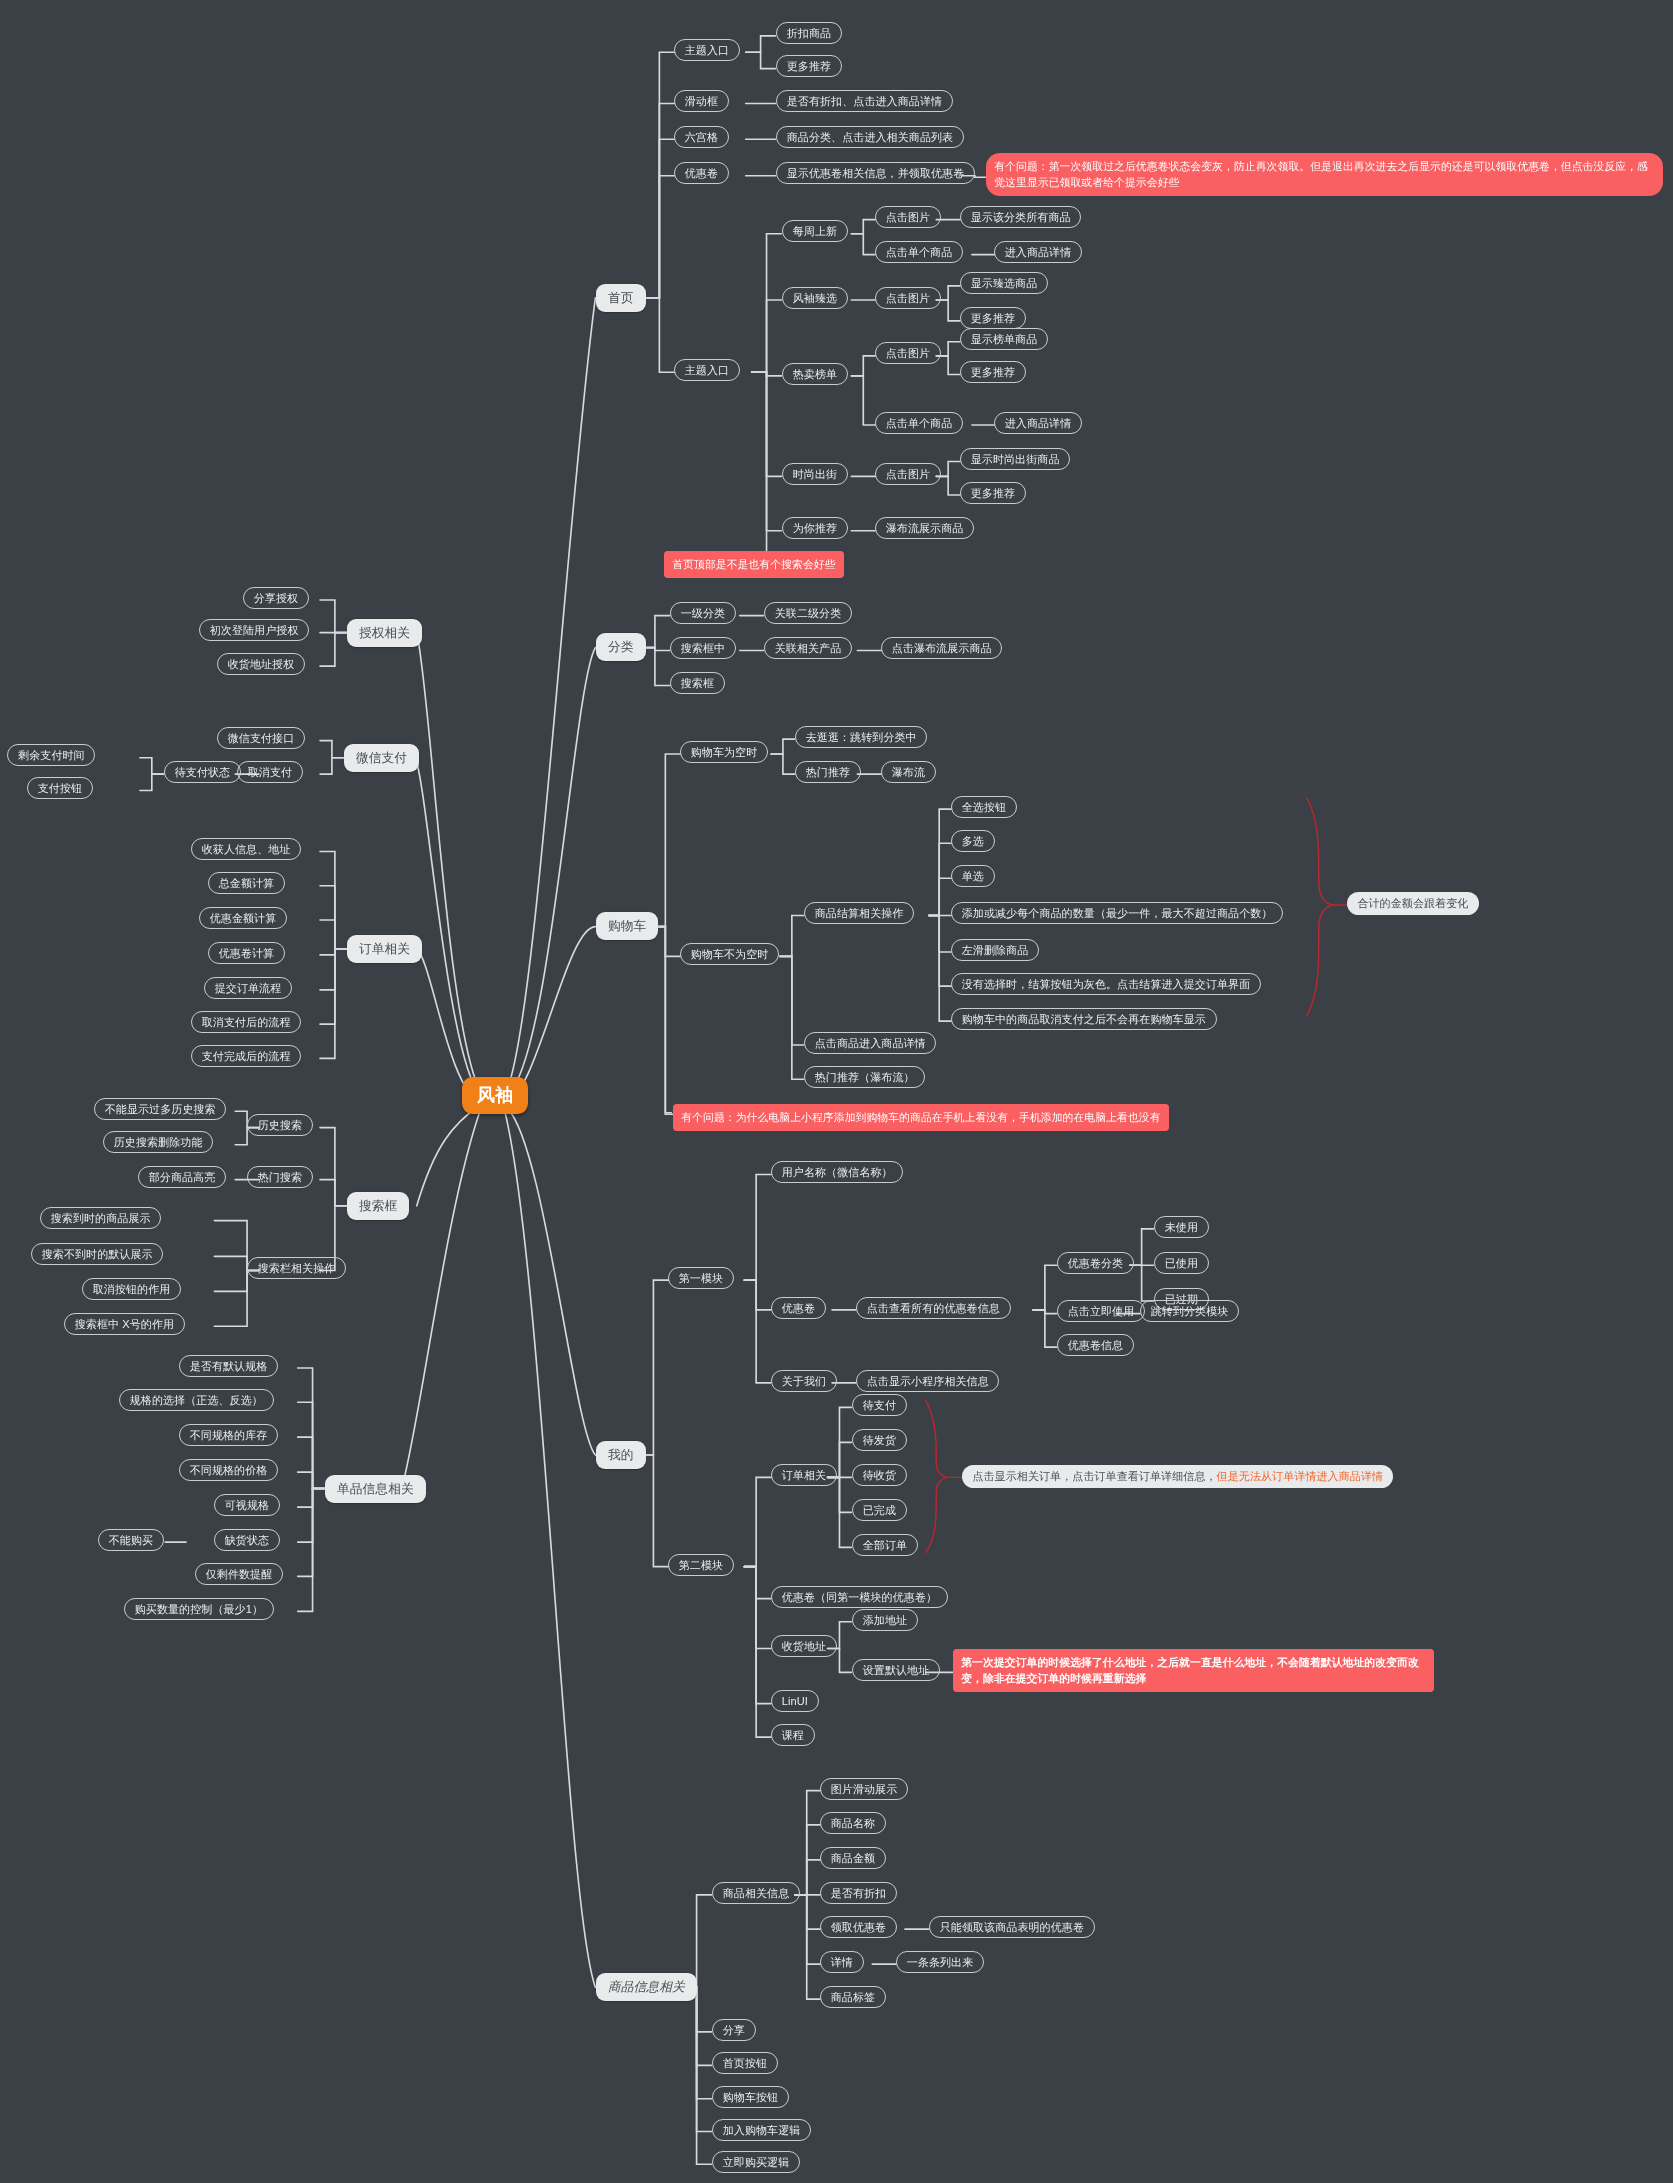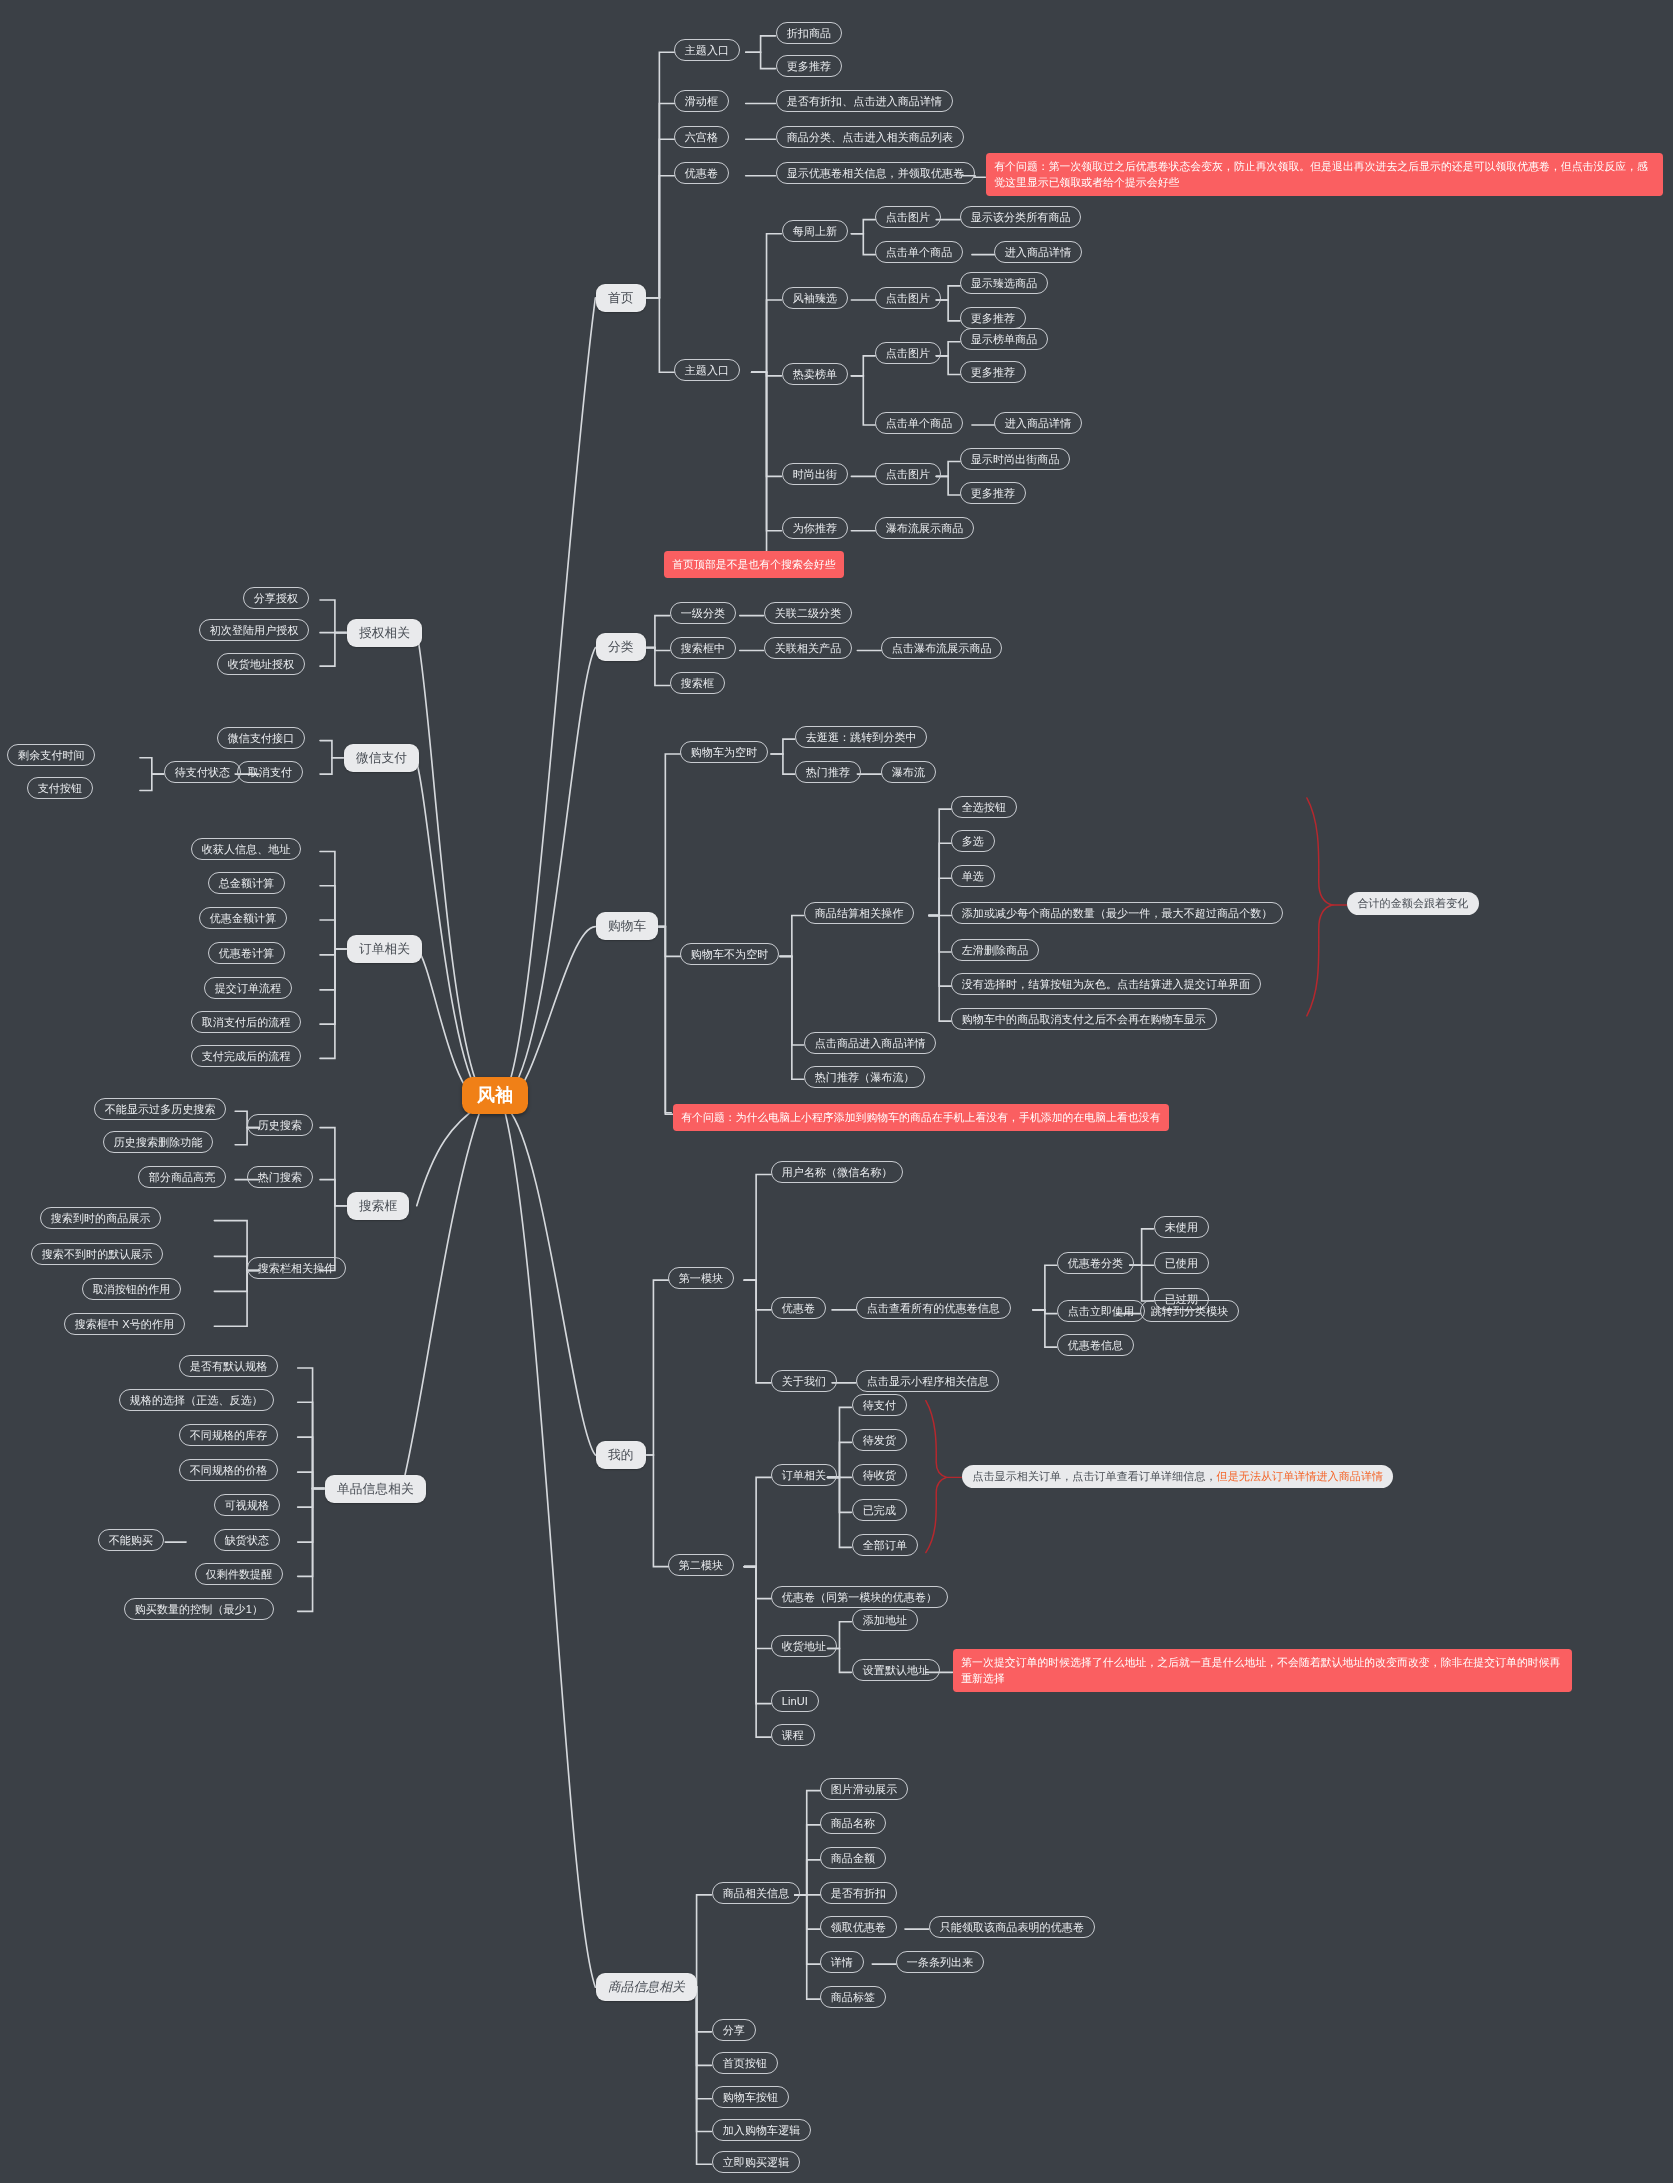--- a/index.html
+++ b/index.html
@@ -297,21 +297,21 @@
 
   <div class="node" style="left:674px;top:90px;">滑动框</div>
   <div class="node" style="left:776px;top:90px;">是否有折扣、点击进入商品详情</div>
 
   <div class="node" style="left:674px;top:126px;">六宫格</div>
   <div class="node" style="left:776px;top:126px;">商品分类、点击进入相关商品列表</div>
 
   <div class="node" style="left:674px;top:162px;">优惠卷</div>
   <div class="node" style="left:776px;top:162px;">显示优惠卷相关信息，并领取优惠卷</div>
 
-  <div class="node annot" style="left:986px;top:153px;width:677px;">有个问题：第一次领取过之后优惠卷状态会变灰，防止再次领取。但是退出再次进去之后显示的还是可以领取优惠卷，但点击没反应，感觉这里显示已领取或者给个提示会好些</div>
+  <div class="node annot" style="left:986px;top:153px;width:677px;border-radius:14px;">有个问题：第一次领取过之后优惠卷状态会变灰，防止再次领取。但是退出再次进去之后显示的还是可以领取优惠卷，但点击没反应，感觉这里显示已领取或者给个提示会好些</div>
 
   <div class="node" style="left:674px;top:359px;">主题入口</div>
 
   <div class="node" style="left:782px;top:220px;">每周上新</div>
   <div class="node" style="left:875px;top:206px;">点击图片</div>
   <div class="node" style="left:960px;top:206px;">显示该分类所有商品</div>
   <div class="node" style="left:875px;top:241px;">点击单个商品</div>
   <div class="node" style="left:994px;top:241px;">进入商品详情</div>
 
   <div class="node" style="left:782px;top:287px;">风袖臻选</div>
@@ -395,21 +395,21 @@
 
   <div class="node summary" style="left:962px;top:1465px;">
       <span>点击显示相关订单，点击订单查看订单详细信息，</span>
       <span class="hl">但是无法从订单详情进入商品详情</span>
     </div>
 
   <div class="node" style="left:771px;top:1586px;">优惠卷（同第一模块的优惠卷）</div>
   <div class="node" style="left:771px;top:1635px;">收货地址</div>
   <div class="node" style="left:852px;top:1609px;">添加地址</div>
   <div class="node" style="left:852px;top:1659px;">设置默认地址</div>
-  <div class="node annot" style="left:953px;top:1649px;width:619px;">第一次提交订单的时候选择了什么地址，之后就一直是什么地址，不会随着默认地址的改变而改变，除非在提交订单的时候再重新选择</div>
+  <div class="node annot" style="left:953px;top:1649px;width:481px;font-weight:bold;">第一次提交订单的时候选择了什么地址，之后就一直是什么地址，不会随着默认地址的改变而改变，除非在提交订单的时候再重新选择</div>
 
   <div class="node" style="left:771px;top:1690px;">LinUI</div>
   <div class="node" style="left:771px;top:1724px;">课程</div>
 
   <div class="node topic" style="left:596px;top:1973px;font-style:italic;">商品信息相关</div>
 
   <div class="node" style="left:712px;top:1882px;">商品相关信息</div>
   <div class="node" style="left:820px;top:1778px;">图片滑动展示</div>
   <div class="node" style="left:820px;top:1812px;">商品名称</div>
   <div class="node" style="left:820px;top:1847px;">商品金额</div>

